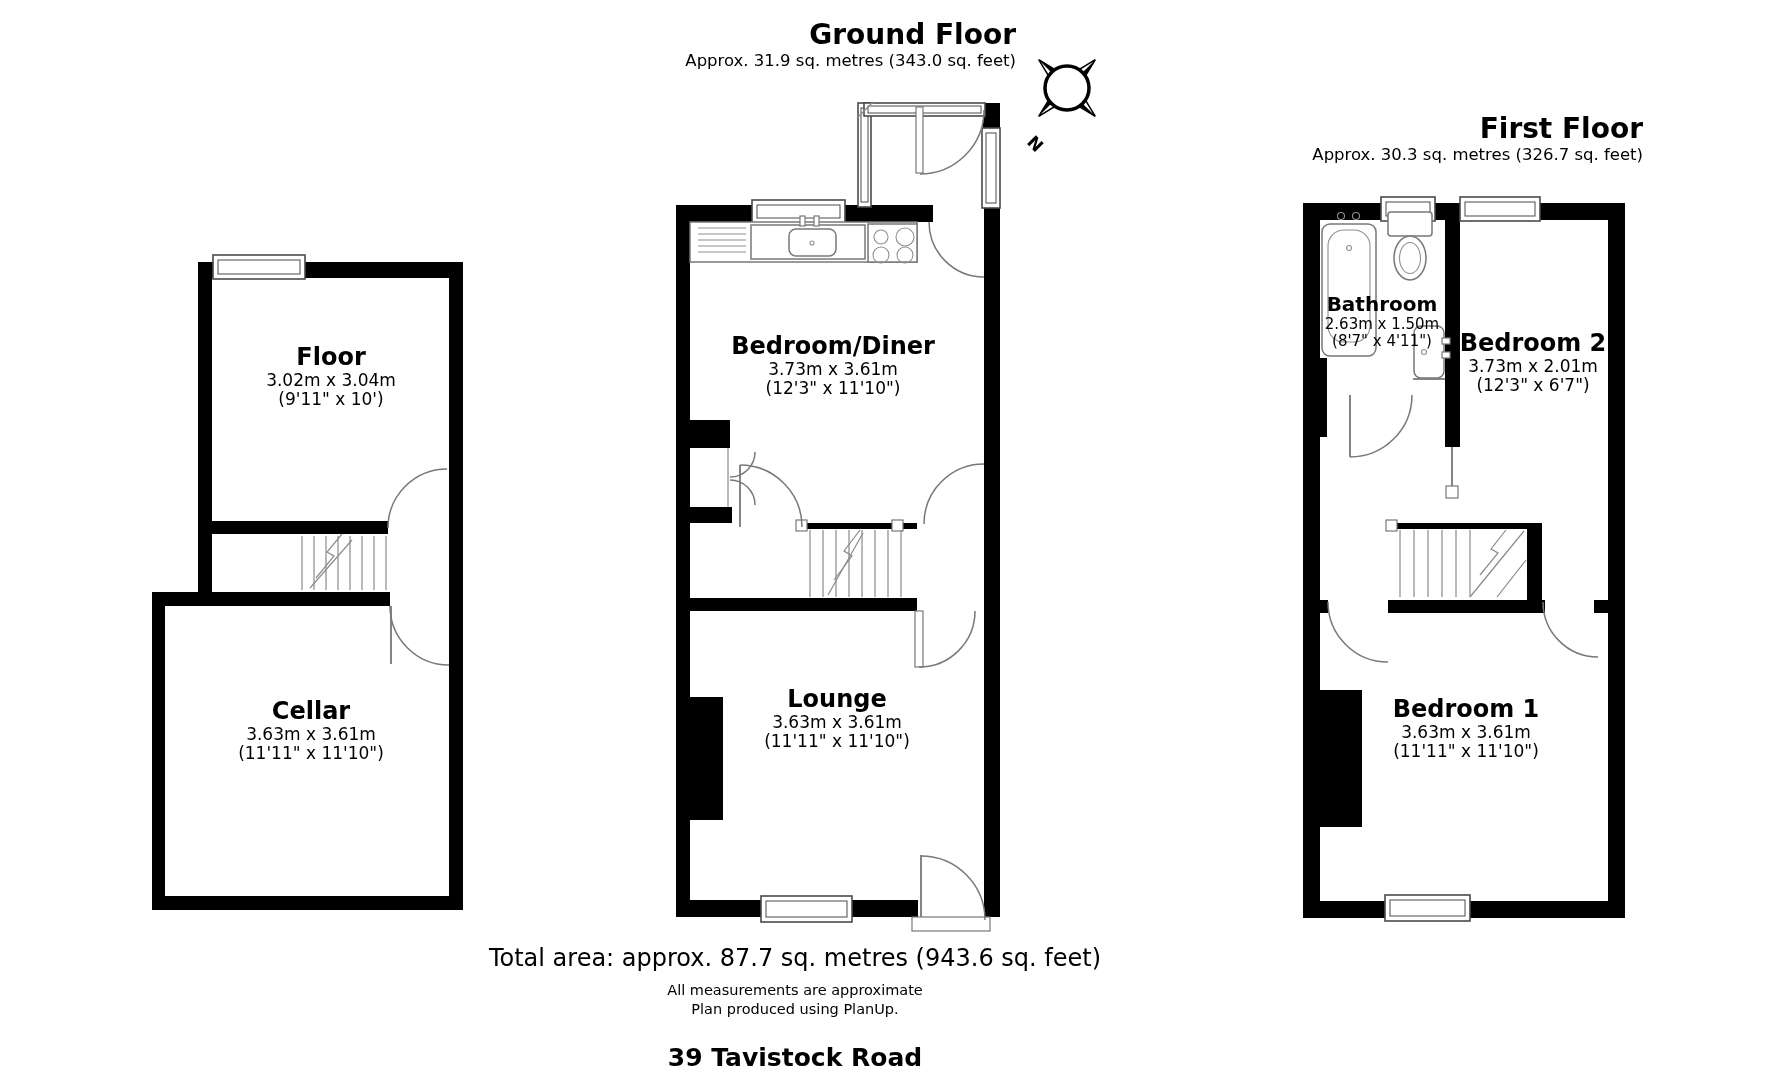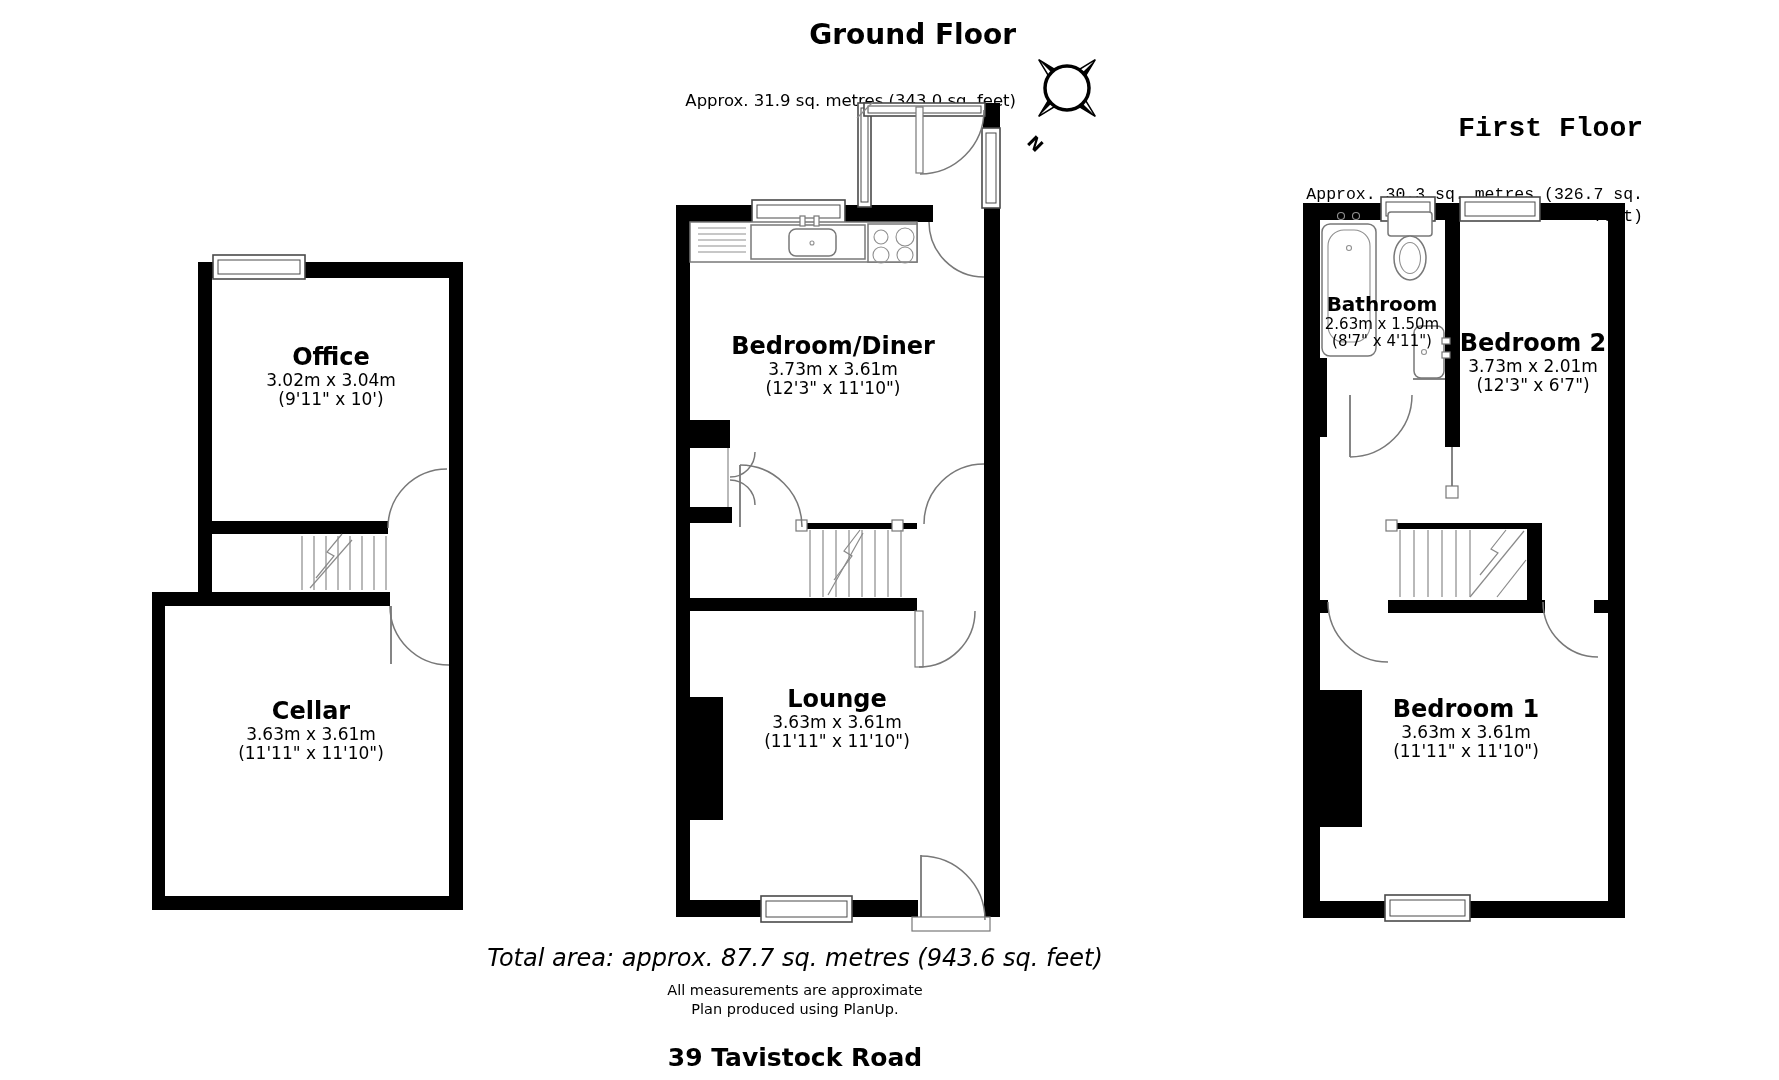--- a/index.html
+++ b/index.html
@@ -1,20 +1,20 @@
 <!DOCTYPE html>
 <html><head>
 <meta charset="utf-8">
 <style>
   html,body{margin:0;padding:0;background:#fff;}
   .canvas{position:relative;width:1779px;height:1080px;background:#ffffff;overflow:hidden;
           font-family:"DejaVu Sans","Liberation Sans",sans-serif;color:#000;}
   .floor-title{position:absolute;text-align:right;}
   .floor-title .t{font-size:28px;font-weight:bold;line-height:30px;}
-  .floor-title .s{font-size:16.5px;line-height:22px;margin-top:40px;}
+  .floor-title .s{font-size:16.5px;line-height:22px;}
   .room-label{position:absolute;text-align:center;}
   .room-label .n{display:block;font-size:24px;font-weight:bold;line-height:27px;}
   .room-label .d{display:block;font-size:17px;line-height:19px;}
   .room-label.small .n{font-size:20px;line-height:23px;}
   .room-label.small .d{font-size:15px;line-height:17px;}
   .footer-block{position:absolute;text-align:center;}
   .total-area{font-size:24px;line-height:28px;}
   .disc{font-size:14.5px;line-height:19px;}
   .address{font-size:25px;font-weight:bold;line-height:28px;}
   svg{position:absolute;overflow:visible;}
@@ -32,21 +32,21 @@
 <body>
 
 <div class="canvas">
 
   <div class="floor-title" style="left:131px;top:174px;width:360px;">
   </div>
   <div class="floor-title" style="left:656px;top:20px;width:360px;">
     <div class="t">Ground Floor</div>
     <div class="s">Approx. 31.9 sq. metres (343.0 sq. feet)</div>
   </div>
-  <div class="floor-title" style="left:1283px;top:114px;width:360px;font-family:Liberation Mono, monospace;">
+  <div class="floor-title" style="left:1283px;top:114px;width:360px;">
     <div class="t">First Floor</div>
     <div class="s">Approx. 30.3 sq. metres (326.7 sq. feet)</div>
   </div>
 
   <svg style="left:1005px;top:35px;" width="130" height="130" viewBox="1005 35 130 130">
     <polygon points="1095.3,59.7 1078,88 1095.3,116.3 1067,99 1038.7,116.3 1056,88 1038.7,59.7 1067,77" fill="#fff" stroke="#000" stroke-width="1.5"></polygon>
     <polygon points="1067,88 1095.3,59.7 1078,88" fill="#000"></polygon>
     <polygon points="1067,88 1095.3,116.3 1067,99" fill="#000"></polygon>
     <polygon points="1067,88 1038.7,116.3 1056,88" fill="#000"></polygon>
     <polygon points="1067,88 1038.7,59.7 1067,77" fill="#000"></polygon>
@@ -233,21 +233,21 @@
     </g>
     <g>
       <line class="thinline" x1="1350" y1="395" x2="1350" y2="457"></line>
       <path class="arc" d="M 1350 457 A 62 62 0 0 0 1412 395"></path>
       <path class="arc" d="M 1328 602 A 60 60 0 0 0 1388 662"></path>
       <path class="arc" d="M 1543 602 A 55 55 0 0 0 1598 657"></path>
     </g>
   </svg>
 
   <div class="room-label" style="left:201px;top:344px;width:260px;">
-    <span class="n">Office</span>
+    <span class="n">Floor</span>
     <span class="d">3.02m x 3.04m</span>
     <span class="d">(9'11" x 10')</span>
   </div>
   <div class="room-label" style="left:181px;top:698px;width:260px;">
     <span class="n">Cellar</span>
     <span class="d">3.63m x 3.61m</span>
     <span class="d">(11'11" x 11'10")</span>
   </div>
   <div class="room-label" style="left:703px;top:333px;width:260px;">
     <span class="n">Bedroom/Diner</span>
@@ -268,20 +268,20 @@
     <span class="n">Bedroom 2</span>
     <span class="d">3.73m x 2.01m</span>
     <span class="d">(12'3" x 6'7")</span>
   </div>
   <div class="room-label" style="left:1336px;top:696px;width:260px;">
     <span class="n">Bedroom 1</span>
     <span class="d">3.63m x 3.61m</span>
     <span class="d">(11'11" x 11'10")</span>
   </div>
 
-  <div class="footer-block total-area" style="left:395px;top:944px;width:800px;font-style:italic;">Total area: approx. 87.7 sq. metres (943.6 sq. feet)</div>
+  <div class="footer-block total-area" style="left:395px;top:944px;width:800px;">Total area: approx. 87.7 sq. metres (943.6 sq. feet)</div>
   <div class="footer-block" style="left:495px;top:981px;width:600px;">
     <div class="disc">All measurements are approximate</div>
     <div class="disc">Plan produced using PlanUp.</div>
   </div>
   <div class="footer-block address" style="left:495px;top:1044px;width:600px;">39 Tavistock Road</div>
 
 </div>
 
 </body></html>

